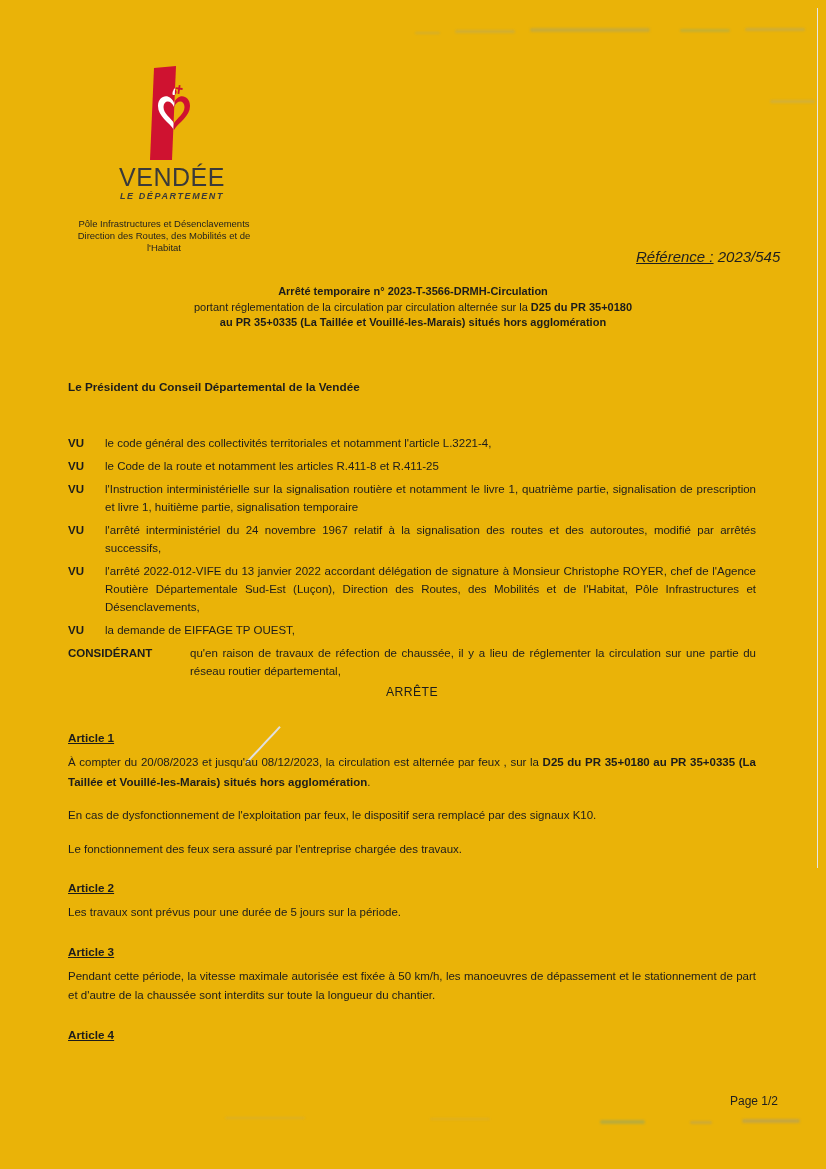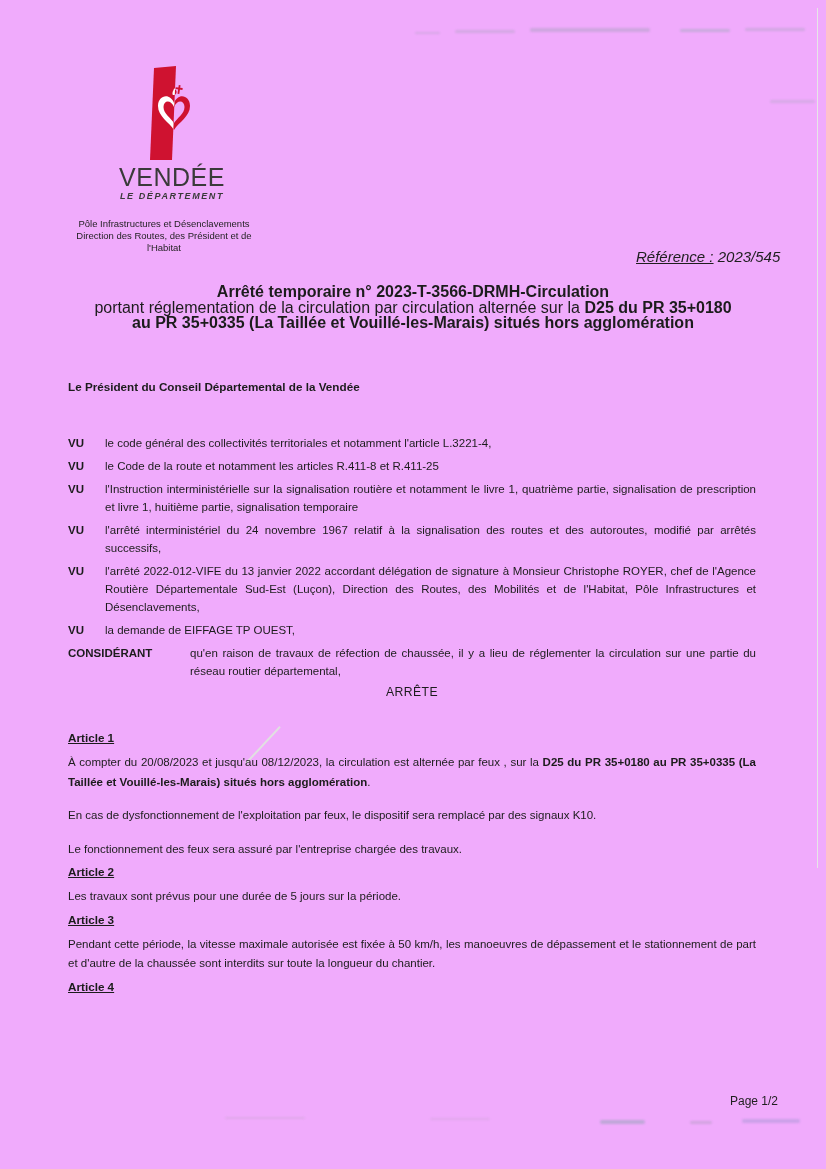--- a/index.html
+++ b/index.html
@@ -1,20 +1,20 @@
 <!DOCTYPE html>
 <html lang="fr"><head>
 <meta charset="utf-8">
 <style>
   html,body { margin:0; padding:0; background:#9a9a9a; }
   .page {
     position:relative;
     width:826px; height:1169px;
     margin:0 auto;
-    background:#f0abfc;
+    background:#eab308;
     font-family:"Liberation Sans", sans-serif;
     color:#1d1d1d;
     overflow:hidden;
   }
   .b { font-weight:bold; }
   .u { text-decoration:underline; }
 
   
   .artifact { position:absolute; filter:blur(0.8px); border-radius:2px; }
   .edge-line { position:absolute; left:817px; top:8px; width:1px; height:860px; background:#e6e6e6; }
@@ -27,37 +27,37 @@
   .logo-name { font-size:25px; letter-spacing:0.5px; color:#3a3a3a; line-height:26px; margin-top:2px; }
   .logo-sub  { font-size:9px; font-style:italic; font-weight:bold; letter-spacing:1.6px; color:#3a3a3a; margin-top:1px; }
 
   .dept-block { position:absolute; left:52px; top:218px; width:224px;
                 text-align:center; font-size:9.5px; line-height:12px; color:#1f1f1f; }
 
   .reference { position:absolute; left:636px; top:248px; font-size:15px; color:#1f1f1f;font-style:italic; }
 
   
   .title-block { position:absolute; left:64px; top:284px; width:698px;
-                 text-align:center; font-size:16px; line-height:15.5px; color:#1c1c1c; }
+                 text-align:center; font-size:11px; line-height:15.5px; color:#1c1c1c; }
 
   
   .doc-body { position:absolute; left:68px; top:380px; width:688px;
               font-size:11.5px; line-height:14px; color:#1c1c1c; }
   .opening  { font-weight:bold; font-size:11.7px; }
 
   .recitals { margin-top:40px; }
   .recital  { display:flex; margin-bottom:5px; line-height:18px; }
   .recital .lbl { flex:0 0 37px; font-weight:bold; }
   .recital.wide .lbl { flex:0 0 122px; }
   .recital .txt { flex:1; text-align:justify; }
 
   .decree-heading { text-align:center; font-weight:normal; font-size:12.2px;
                     letter-spacing:0.4px; }
 
-  .article { margin-top:6px; }
+  .article { margin-top:22px; }
   .article.first { margin-top:32px; }
   .article-heading { font-size:11.7px; font-weight:bold; text-decoration:underline;
                      margin:0 0 8px 0; }
   .article p { margin:0 0 14px 0; line-height:19.5px; text-align:justify; }
   .article p:last-child { margin-bottom:0; }
 
   .page-footer { position:absolute; left:699px; top:1094px; font-size:12px; color:#1f1f1f;padding-left:31px; }
 </style>
 </head>
 <body>
@@ -107,21 +107,21 @@
         <rect x="42.2" y="19" width="1.8" height="9" transform="rotate(8 43 23)"></rect>
         <rect x="39.6" y="21.6" width="7" height="1.8" transform="rotate(8 43 22.5)"></rect>
       </g>
     </svg>
     <div class="logo-name">VENDÉE</div>
     <div class="logo-sub">LE DÉPARTEMENT</div>
   </div>
 
   <div class="dept-block">
     <div>Pôle Infrastructures et Désenclavements</div>
-    <div>Direction des Routes, des Président et de</div>
+    <div>Direction des Routes, des Mobilités et de</div>
     <div>l'Habitat</div>
   </div>
 
   <div class="reference">
     <span class="u">Référence :</span>
     <span>2023/545</span>
   </div>
 
   <div class="title-block">
     <div class="b">Arrêté temporaire n° 2023-T-3566-DRMH-Circulation</div>

